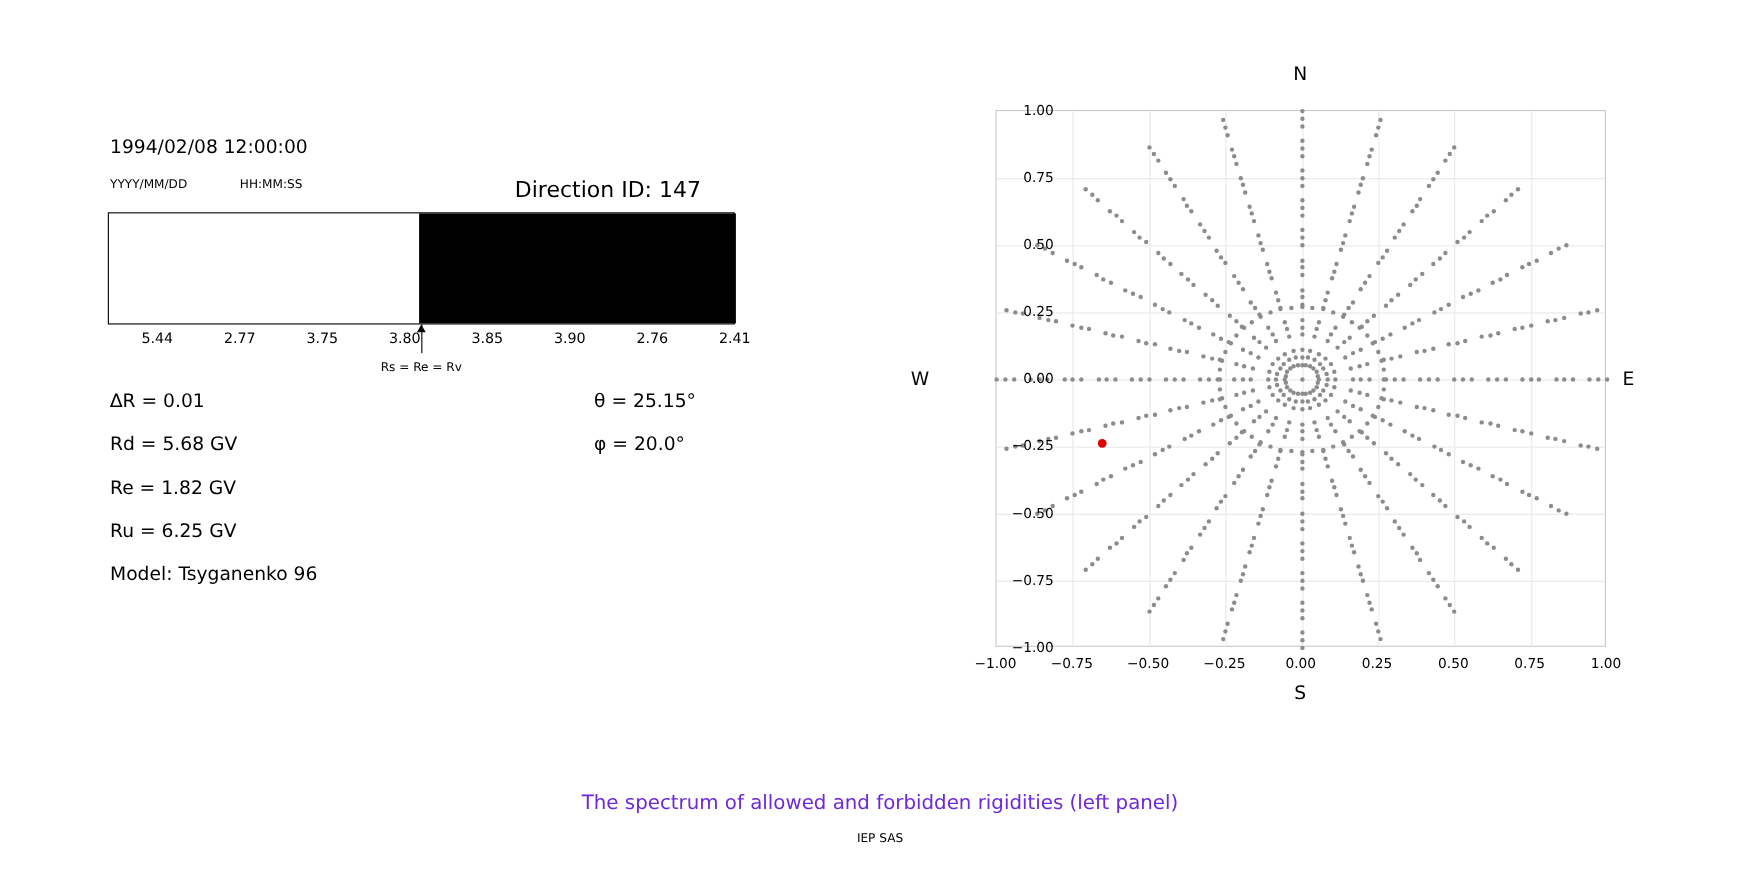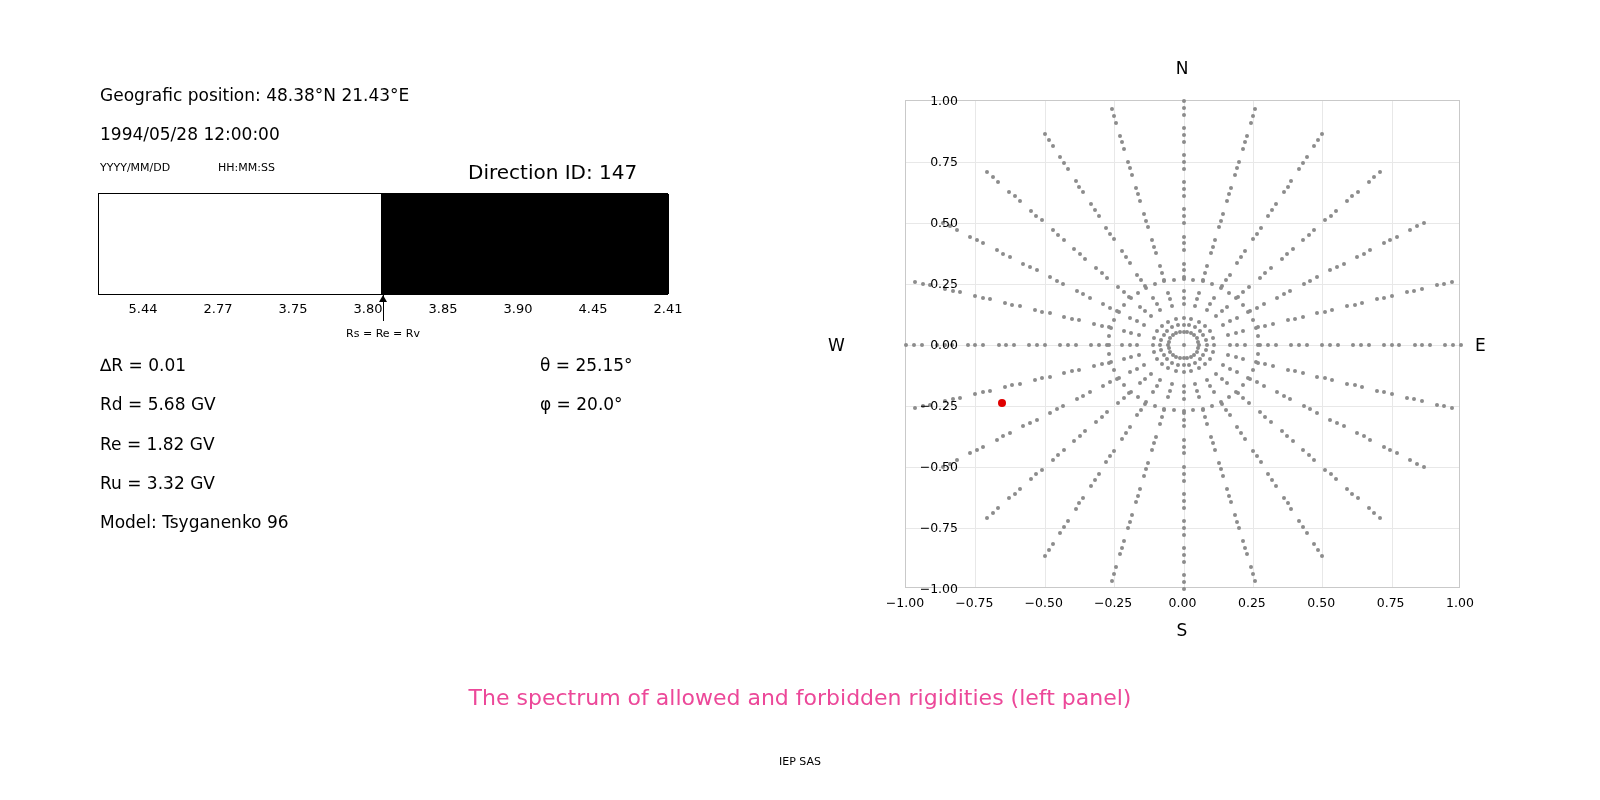--- a/index.html
+++ b/index.html
@@ -207,42 +207,42 @@
 
   
   #caption {
     position: absolute;
     left: 0;
     top: 682px;
     width: 1600px;
     text-align: center;
   }
   .caption-line {
-    font-size: 22px;
+    font-size: 18px;
     line-height: 31px;
-    color: #ec4899;
+    color: #6d28d9;
+    margin-top: 32px;
   }
   #footer {
     position: absolute;
     left: 0;
     top: 755px;
     width: 1600px;
     text-align: center;
     font-size: 11px;
     color: #000;
   }
 </style>
 </head>
 <body>
 
 <div id="left-panel">
 
-  <div class="info-line" id="geo-position">Geografic position: 48.38°N 21.43°E</div>
-
-  <div class="info-line" id="datetime">1994/05/28 12:00:00</div>
+
+  <div class="info-line" id="datetime">1994/02/08 12:00:00</div>
 
   <div class="small-label" id="date-format-label">YYYY/MM/DD</div>
 
   <div class="small-label" id="time-format-label">HH:MM:SS</div>
 
   <div id="direction-id">Direction ID: 147</div>
 
   <div id="spectrum-wrap">
     <div id="spectrum-bar">
       <div id="spectrum-forbidden" style="left: 282px; width: 288px; background: rgb(0, 0, 0);"></div>
@@ -252,28 +252,28 @@
   <div id="spectrum-axis">
     <div id="rs-marker" style="left: 285px;"></div>
     <div id="rs-marker-arrow" style="left: 285px;"></div>
     <div id="rs-label" style="left: 285px;">Rs = Re = Rv</div>
   <div class="sp-tick-label" style="left: 45px;">5.44</div>
       <div class="sp-tick-label" style="left: 120px;">2.77</div>
       <div class="sp-tick-label" style="left: 195px;">3.75</div>
       <div class="sp-tick-label" style="left: 270px;">3.80</div>
       <div class="sp-tick-label" style="left: 345px;">3.85</div>
       <div class="sp-tick-label" style="left: 420px;">3.90</div>
-      <div class="sp-tick-label" style="left: 495px;">4.45</div>
+      <div class="sp-tick-label" style="left: 495px;">2.76</div>
       <div class="sp-tick-label" style="left: 570px;">2.41</div>
     </div>
 
   <div class="param param-left p-row0">∆R = 0.01</div>
   <div class="param param-left p-row1">Rd = 5.68 GV</div>
   <div class="param param-left p-row2">Re = 1.82 GV</div>
-  <div class="param param-left p-row3">Ru = 3.32 GV</div>
+  <div class="param param-left p-row3">Ru = 6.25 GV</div>
   <div class="param param-left p-row4">Model: Tsyganenko 96</div>
 
   <div class="param param-right p-row0">θ = 25.15°</div>
   <div class="param param-right p-row1">φ = 20.0°</div>
 </div>
 
 <div id="right-panel">
   <div class="compass" id="compass-n">N</div>
   <div class="compass" id="compass-s">S</div>
   <div class="compass" id="compass-w">W</div>

